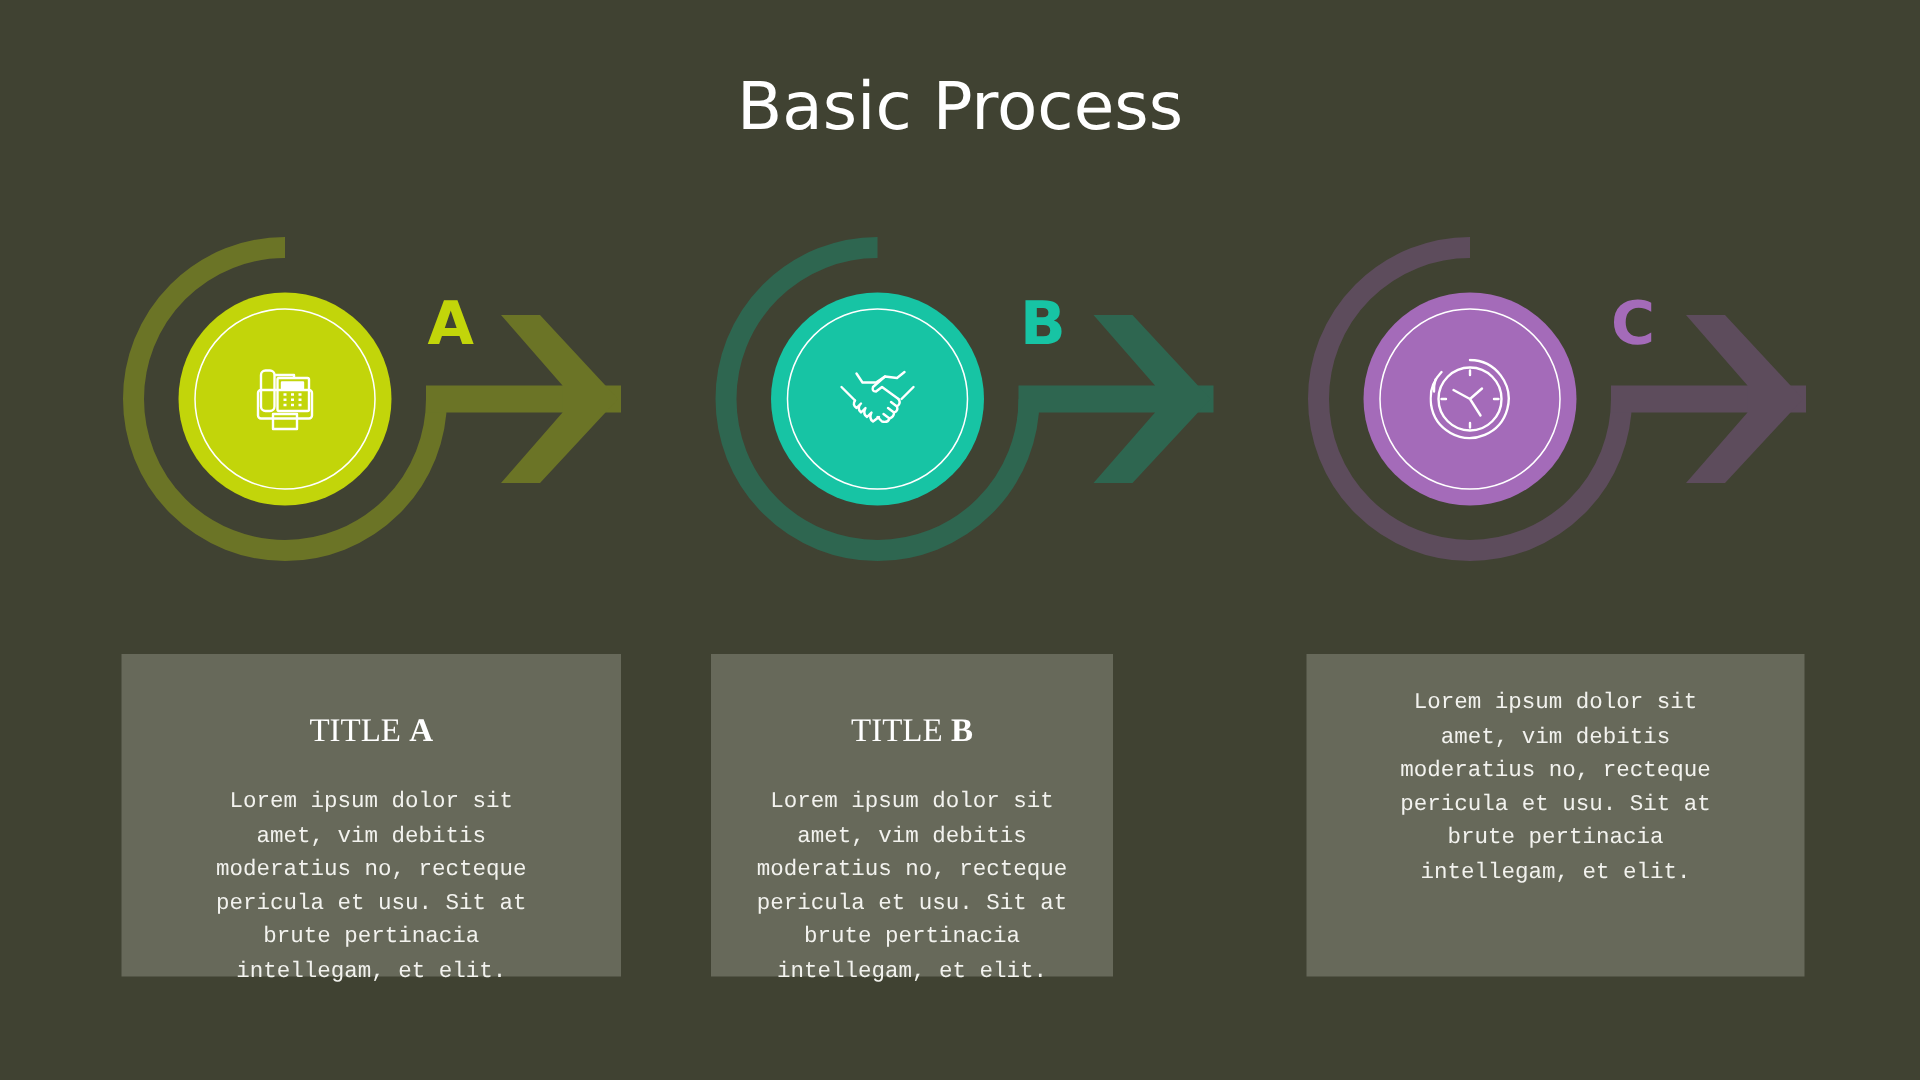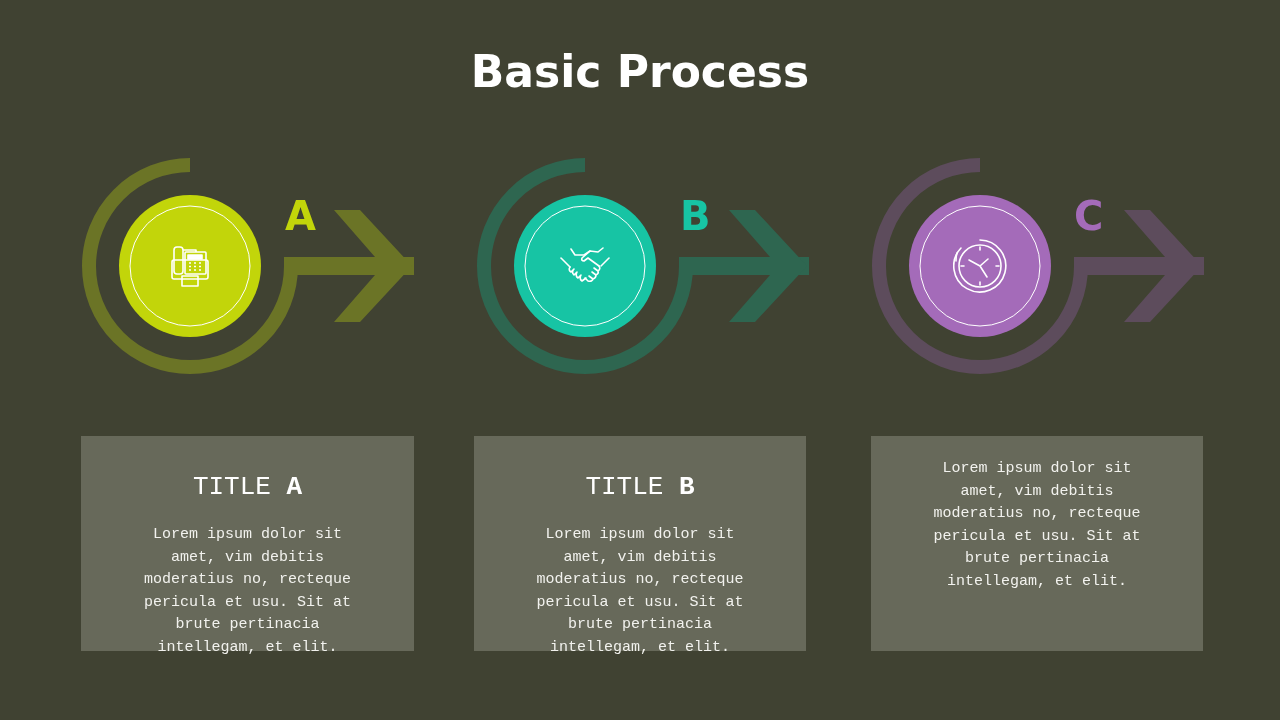--- a/index.html
+++ b/index.html
@@ -6,40 +6,40 @@
     body {
       width: 1280px; height: 720px; overflow: hidden;
       background: #404232;
       font-family: "Liberation Sans", "DejaVu Sans", sans-serif;
       position: relative;
     }
     .page-title {
       position: absolute; left: 0; top: 46px; width: 1280px;
       text-align: center; color: #ffffff;
       font-family: "DejaVu Sans", sans-serif;
-      font-weight: bold; font-size: 44px; letter-spacing: 0px;
+      font-weight: normal; font-size: 44px; letter-spacing: 0px;
     }
     .step-graphic {
       position: absolute; top: 150px; width: 360px; height: 240px;
     }
     .step-letter {
       position: absolute; font-family: "DejaVu Sans", sans-serif;
       font-weight: bold; font-size: 40px; line-height: 1;
     }
     .icon-wrap {
       position: absolute; width: 54px; height: 54px;
     }
     .card {
       position: absolute; top: 436px; height: 215px;
       background: #67695a;
       color: #ffffff; text-align: center;
     }
     .card-title {
-      margin-top: 36px; font-size: 26px; line-height: 30px;
-      font-family: Liberation Mono, monospace; font-weight: normal;
+      margin-top: 36px; font-size: 22px; line-height: 30px;
+      font-family: Liberation Serif, serif; font-weight: normal;
       letter-spacing: 0px;
     }
     .card-title b { font-weight: bold; }
     .card-body {
       margin: 22px auto 0; width: 240px; font-size: 15px; line-height: 22.5px;
       font-family: Liberation Mono, monospace; color: #f2f2ee;
     }
   </style>
 </head>
 <body>
@@ -114,21 +114,21 @@
 </div>
 
 <div class="card" style="left:81px; width:333px;">
   <div class="card-title">
     <span>TITLE</span>
     <b>A</b>
   </div>
   <div class="card-body">Lorem ipsum dolor sit amet, vim debitis moderatius no, recteque pericula et usu. Sit at brute pertinacia intellegam, et elit.</div>
 </div>
 
-<div class="card" style="left:474px; width:332px;text-align:center;">
+<div class="card" style="left:474px; width:268px;text-align:center;">
   <div class="card-title">
     <span>TITLE</span>
     <b>B</b>
   </div>
   <div class="card-body">Lorem ipsum dolor sit amet, vim debitis moderatius no, recteque pericula et usu. Sit at brute pertinacia intellegam, et elit.</div>
 </div>
 
 <div class="card" style="left:871px; width:332px;">
   <div class="card-body">Lorem ipsum dolor sit amet, vim debitis moderatius no, recteque pericula et usu. Sit at brute pertinacia intellegam, et elit.</div>
 </div>

